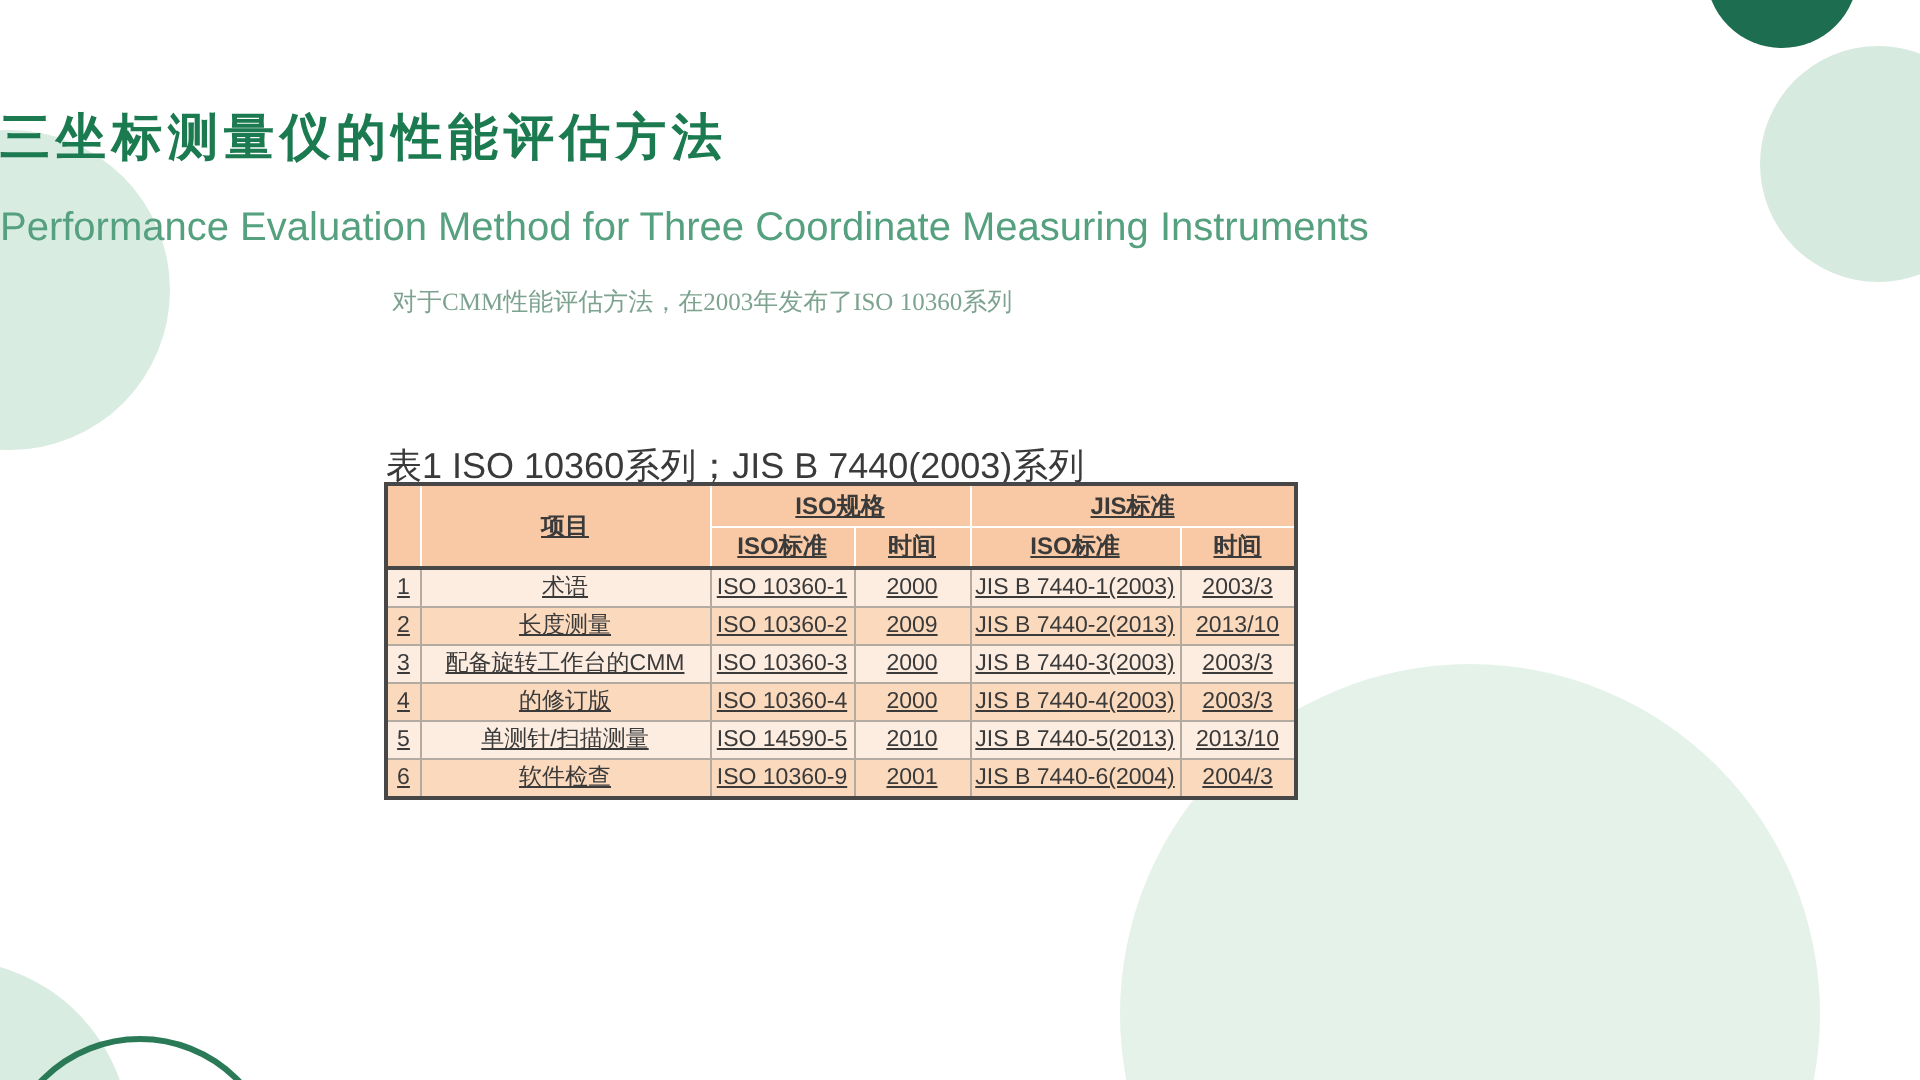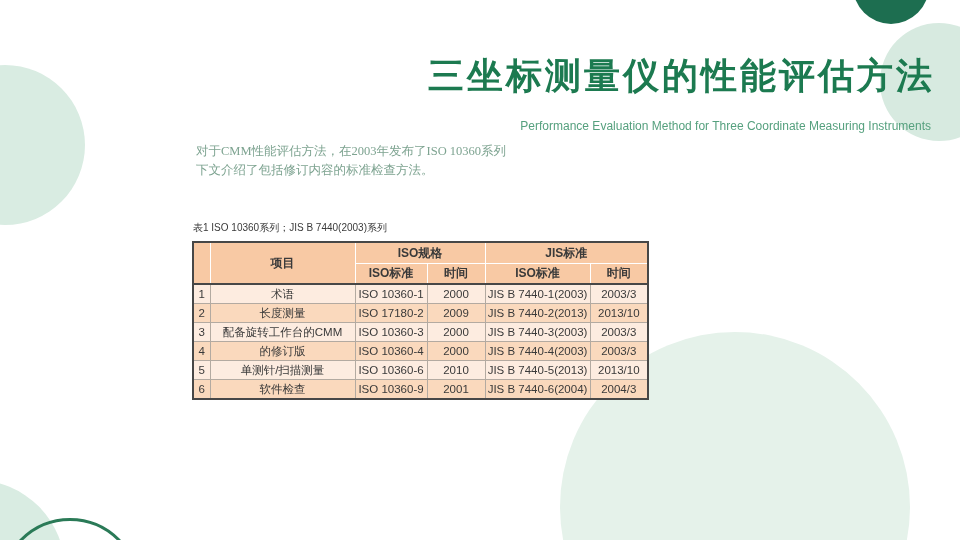--- a/index.html
+++ b/index.html
@@ -20,46 +20,46 @@
   .decor-left-mid    { left: -75px;  top: 65px;  width: 160px; height: 160px; background: #d9ece2; }
   .decor-tr-dark     { left: 853px;  top: -52px; width: 76px;  height: 76px;  background: #1d6e50; }
   .decor-tr-mint     { left: 880px;  top: 23px;  width: 118px; height: 118px; background: #d7eae0; }
   .decor-br-big      { left: 560px;  top: 332px; width: 350px; height: 350px; background: #e5f2ea; }
   .decor-bl-mint     { left: -115px; top: 480px; width: 180px; height: 180px; background: #d9ece2; }
   .decor-bl-ring     { left: 0px;    top: 518px; width: 140px; height: 140px;
                        background: transparent; border: 3px solid #2a7a57; box-sizing: border-box; }
   
   .title {
     position: absolute; left: 0; top: 52px; width: 935px;
-    margin: 0; text-align: right;
-    font-size: 36px; font-weight: bold; letter-spacing: 3px;
+    margin: 0; text-align: left;
+    font-size: 25px; font-weight: bold; letter-spacing: 3px;
     color: #1c7a50; z-index: 2;
   }
   .subtitle {
     position: absolute; left: 0; top: 103px; width: 915px;
-    margin: 16px; text-align: right;
-    font-size: 12px; font-weight: normal;
+    margin: 0; text-align: left;
+    font-size: 20px; font-weight: normal;
     color: #55a07e; z-index: 2;
   }
   .intro {
     position: absolute; left: 196px; top: 142px; width: 400px;
     font-size: 12.5px; line-height: 19px;
     color: #7da390; z-index: 2; font-family: Liberation Serif, serif;
   }
   .table-caption {
     position: absolute; left: 193px; top: 221px;
-    font-size: 10px; color: #3a3a3a; z-index: 2;
+    font-size: 18px; color: #3a3a3a; z-index: 2;
   }
   
   .std-table {
     position: absolute; left: 192px; top: 241px; z-index: 2;
     border-collapse: collapse; table-layout: fixed;
     width: 455px;
     border: 2px solid #474747;
-    font-size: 11.5px; color: #3a3a3a;
+    font-size: 11.5px; color: #3a3a3a; text-decoration: underline;
   }
   .std-table th {
     background: #f8c9a4;
     border: 1px solid #ffffff;
     font-size: 12px; font-weight: bold; color: #3a3a3a;
     padding: 0; text-align: center;
   }
   .std-table thead tr.group-row th { height: 20px; }
   .std-table thead tr.sub-row th   { height: 19px; margin-left: 32px; }
   .std-table td {
@@ -83,21 +83,20 @@
   <div class="decor decor-tr-mint"></div>
   <div class="decor decor-br-big"></div>
   <div class="decor decor-bl-mint"></div>
   <div class="decor decor-bl-ring"></div>
 
   <h1 class="title">三坐标测量仪的性能评估方法</h1>
   <p class="subtitle">Performance Evaluation Method for Three Coordinate Measuring Instruments</p>
 
   <div class="intro">
     <div>对于CMM性能评估方法，在2003年发布了ISO 10360系列</div>
-    <div>下文介绍了包括修订内容的标准检查方法。</div>
   </div>
 
   <div class="table-caption">表1 ISO 10360系列；JIS B 7440(2003)系列</div>
 
   <table class="std-table">
     <colgroup>
       <col style="width:17px">
       <col style="width:145px">
       <col style="width:72px">
       <col style="width:58px">
@@ -123,21 +122,21 @@
           <td class="col-no">1</td>
           <td class="col-item">术语</td>
           <td class="col-iso_std">ISO 10360-1</td>
           <td class="col-iso_time">2000</td>
           <td class="col-jis_std">JIS B 7440-1(2003)</td>
           <td class="col-jis_time">2003/3</td>
         </tr>
         <tr class="row-even">
           <td class="col-no">2</td>
           <td class="col-item">长度测量</td>
-          <td class="col-iso_std">ISO 17180-2</td>
+          <td class="col-iso_std">ISO 10360-2</td>
           <td class="col-iso_time">2009</td>
           <td class="col-jis_std">JIS B 7440-2(2013)</td>
           <td class="col-jis_time">2013/10</td>
         </tr>
         <tr class="row-odd">
           <td class="col-no">3</td>
           <td class="col-item">配备旋转工作台的CMM</td>
           <td class="col-iso_std">ISO 10360-3</td>
           <td class="col-iso_time">2000</td>
           <td class="col-jis_std">JIS B 7440-3(2003)</td>
@@ -147,21 +146,21 @@
           <td class="col-no">4</td>
           <td class="col-item">的修订版</td>
           <td class="col-iso_std">ISO 10360-4</td>
           <td class="col-iso_time">2000</td>
           <td class="col-jis_std">JIS B 7440-4(2003)</td>
           <td class="col-jis_time">2003/3</td>
         </tr>
         <tr class="row-odd">
           <td class="col-no">5</td>
           <td class="col-item">单测针/扫描测量</td>
-          <td class="col-iso_std">ISO 10360-6</td>
+          <td class="col-iso_std">ISO 14590-5</td>
           <td class="col-iso_time">2010</td>
           <td class="col-jis_std">JIS B 7440-5(2013)</td>
           <td class="col-jis_time">2013/10</td>
         </tr>
         <tr class="row-even">
           <td class="col-no">6</td>
           <td class="col-item">软件检查</td>
           <td class="col-iso_std">ISO 10360-9</td>
           <td class="col-iso_time">2001</td>
           <td class="col-jis_std">JIS B 7440-6(2004)</td>

